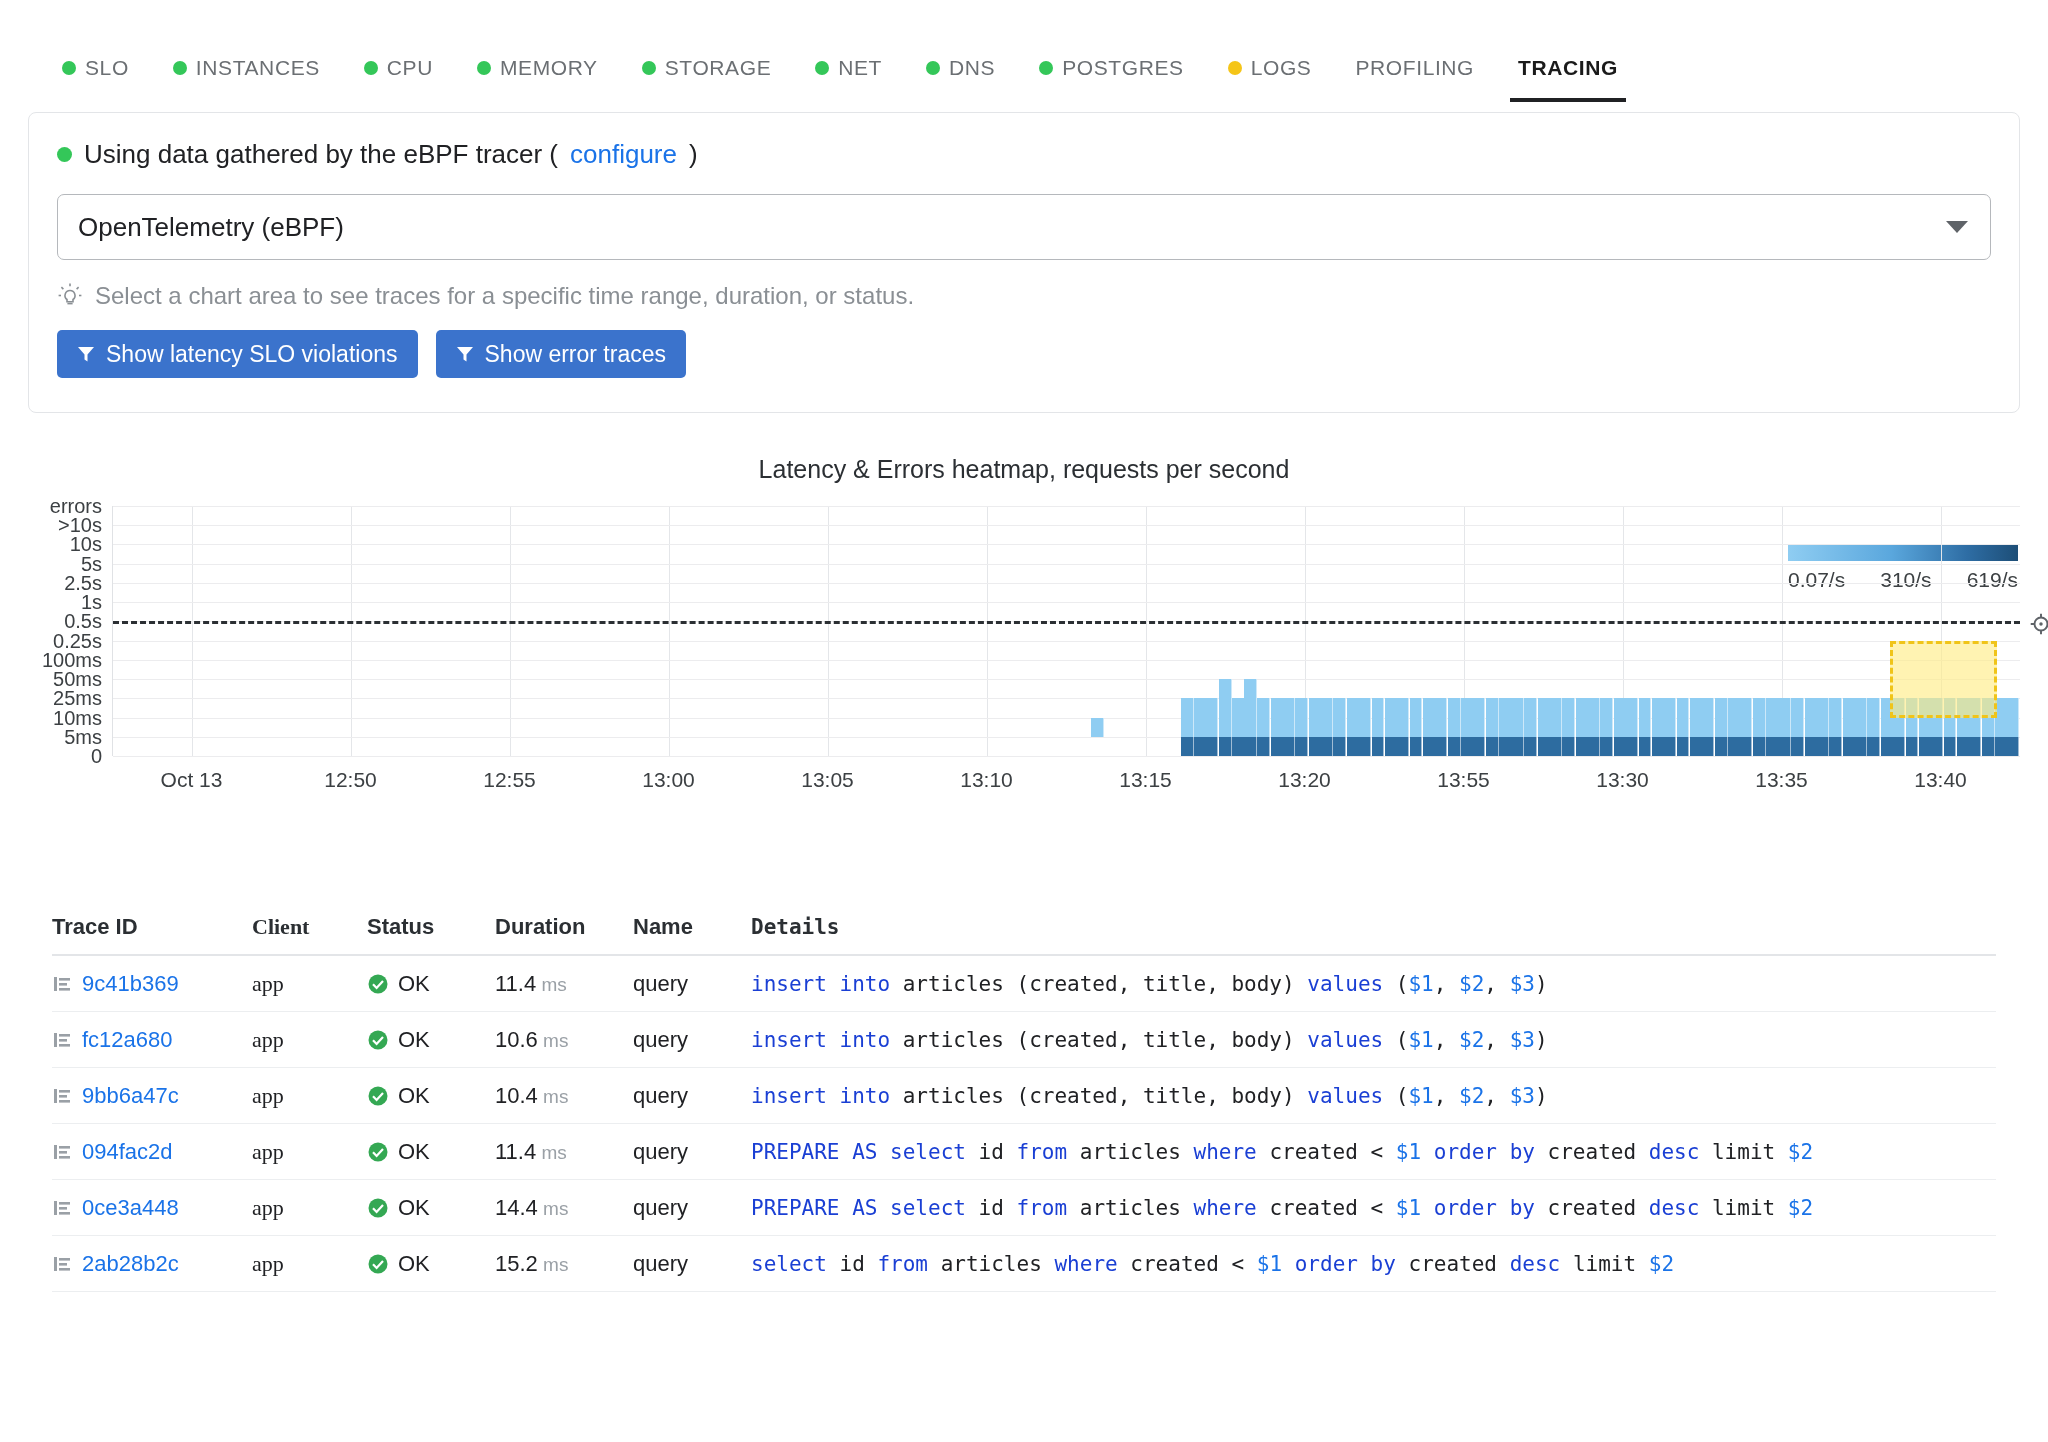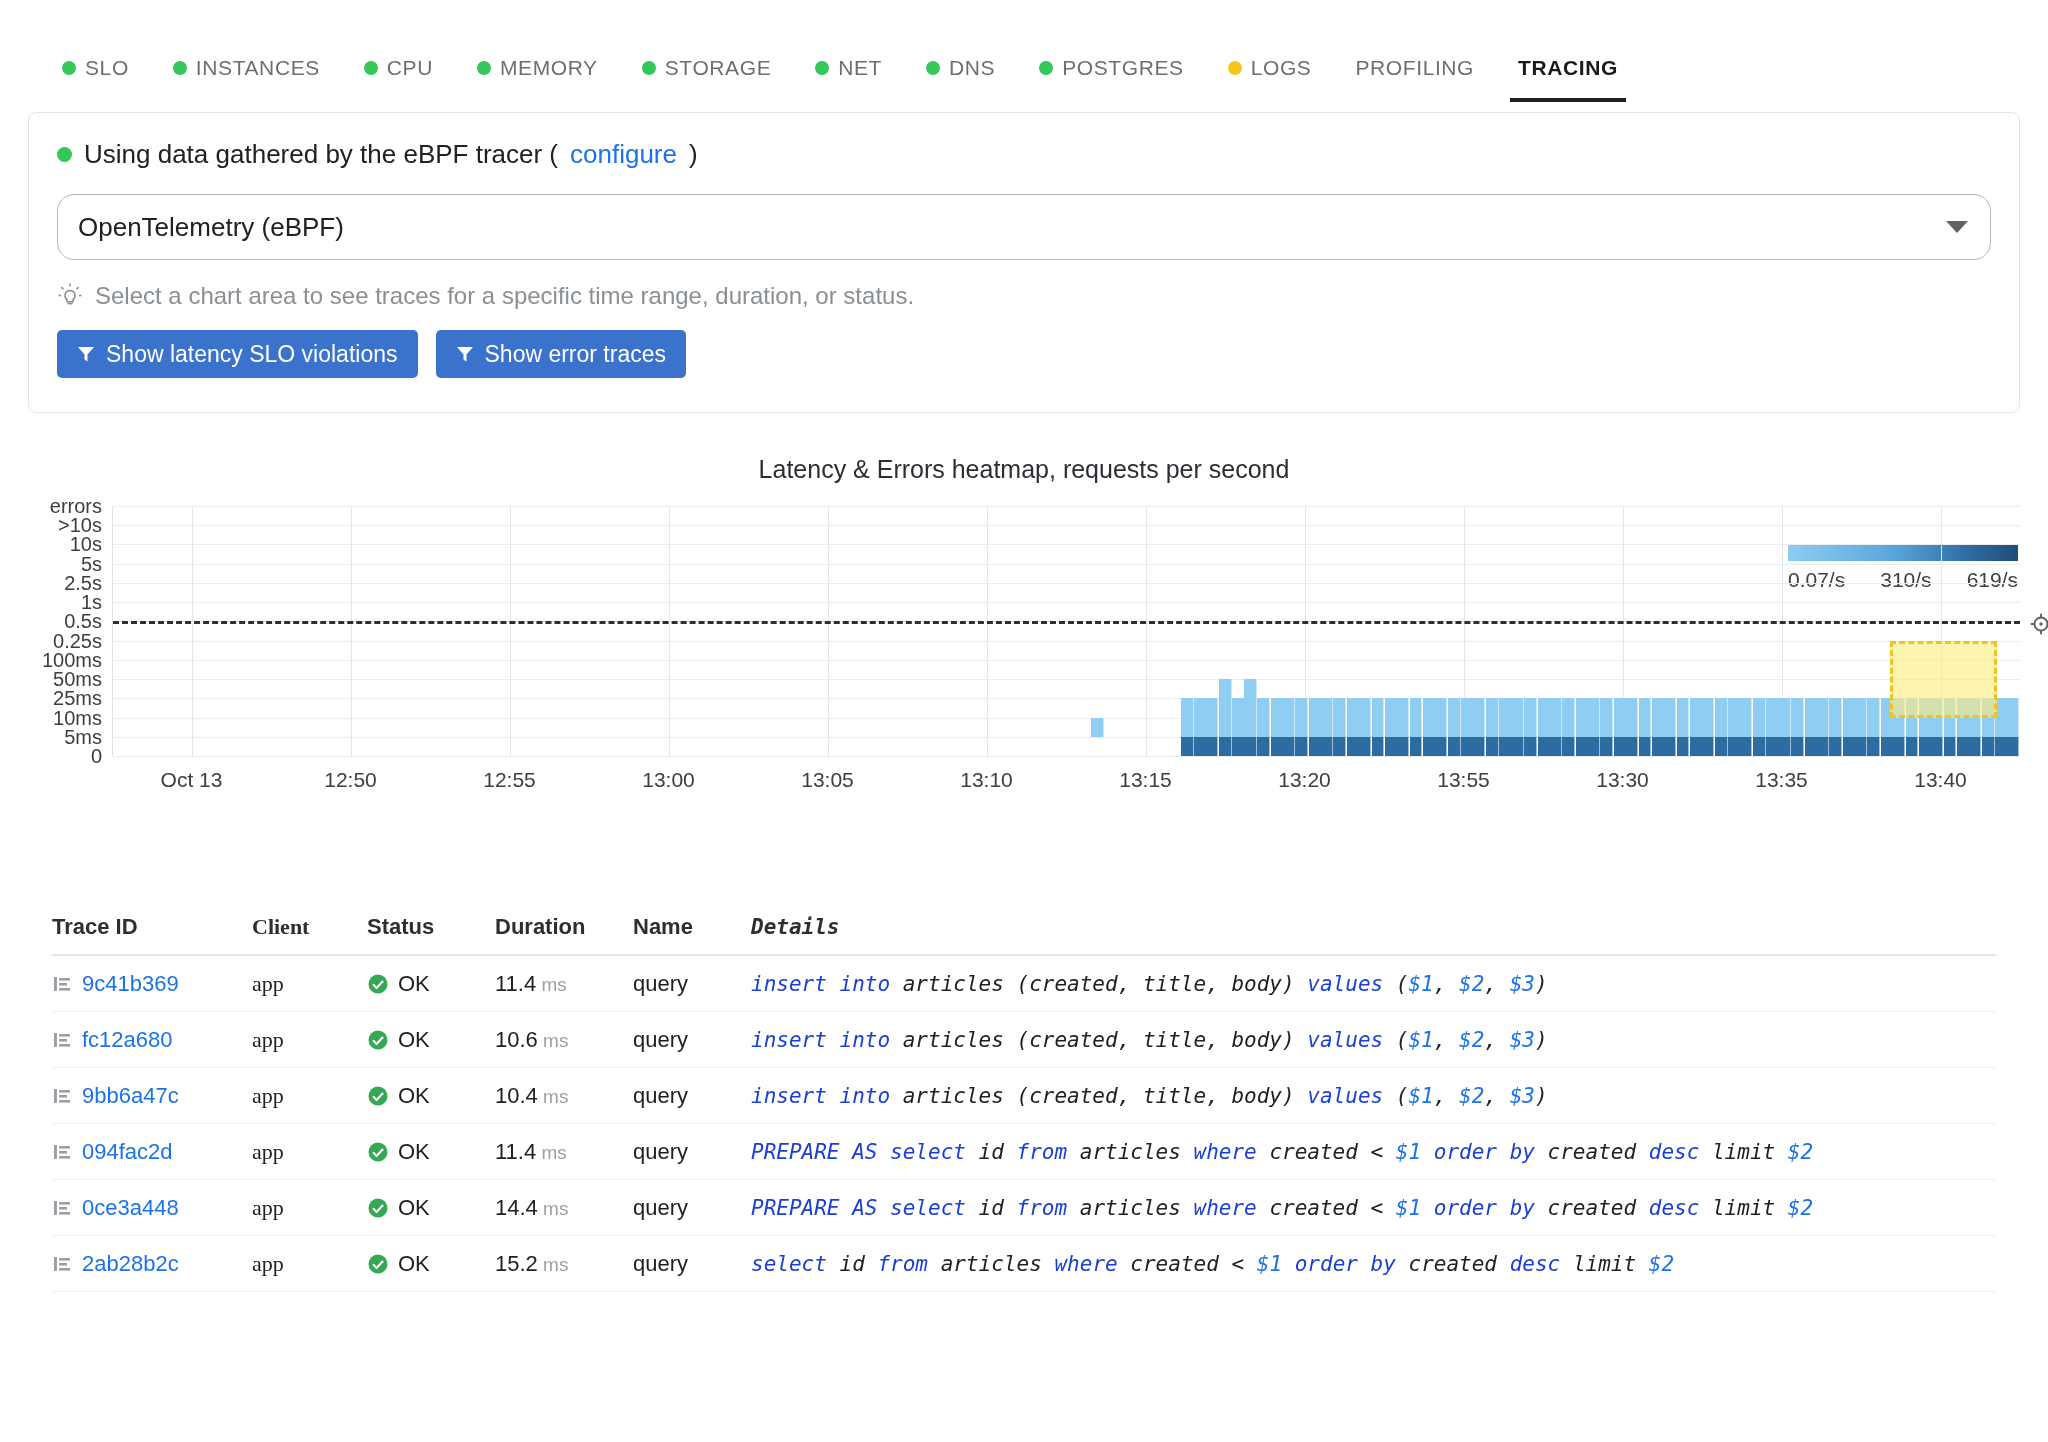--- a/index.html
+++ b/index.html
@@ -47,21 +47,21 @@
     display:flex; align-items:center; gap:12px;
     font-size: 26px; color:#202124;
     margin-bottom: 24px;
   }
   .tracer-line .dot { width:15px; height:15px; }
   .link { color:#1a73e8; text-decoration:none; cursor:pointer; }
 
   .select-box {
     height: 66px;
     border: 1px solid #b5b8bc;
-    border-radius: 17px;
+    border-radius: 7px;
     display:flex; align-items:center; justify-content:space-between;
     padding: 0 22px 0 20px;
     font-size: 26px;
     color:#202124;
     cursor:pointer;
     background:#fff;
   }
   .caret {
     width:0;height:0;border-left:11px solid transparent;border-right:11px solid transparent;
     border-top:12px solid #5f6368;
@@ -144,21 +144,21 @@
     display:flex; align-items:center;
     font-size: 22px;
   }
   .thead { padding-bottom: 14px; border-bottom:2px solid #e3e5e8; font-weight:bold; color:#2b2f33; }
   .trow { height: 56px; border-bottom:1px solid #eceef0; }
   .c-trace { width: 200px; display:flex; align-items:center; gap:10px; }
   .c-client { width: 115px; font-family: Liberation Serif, serif; }
   .c-status { width: 128px; display:flex; align-items:center; gap:9px; }
   .c-dur { width: 138px; }
   .c-name { width: 118px; }
-  .c-details { flex:1; font-family:"DejaVu Sans Mono", monospace; font-size: 21px; white-space:nowrap;font-style:italic; }
+  .c-details { flex:1; font-family:"DejaVu Sans Mono", monospace; font-size: 21px; white-space:nowrap; }
   .trace-link { color:#1a73e8; cursor:pointer; }
   .ms { color:#9aa0a6; font-size:19px; }
   .kw { color:#1a3fd4; }
   .param { color:#1a73e8; }
 </style>
 </head>
 <body>
 
 <div class="nav" id="nav">
     <div class="nav-item">

